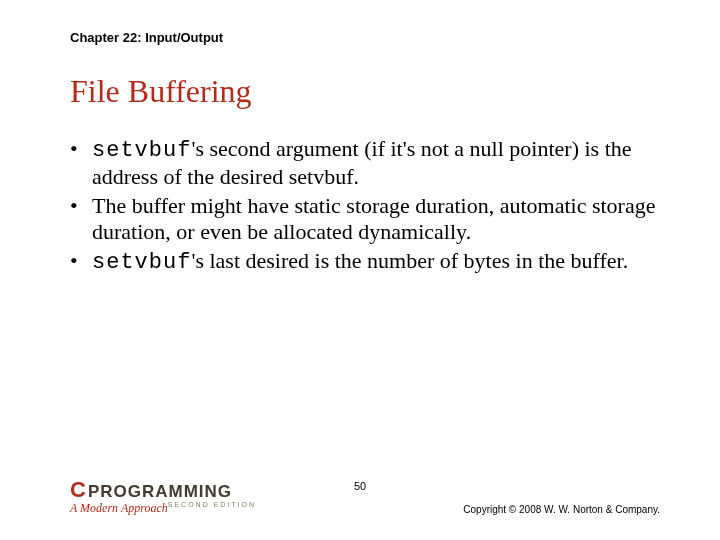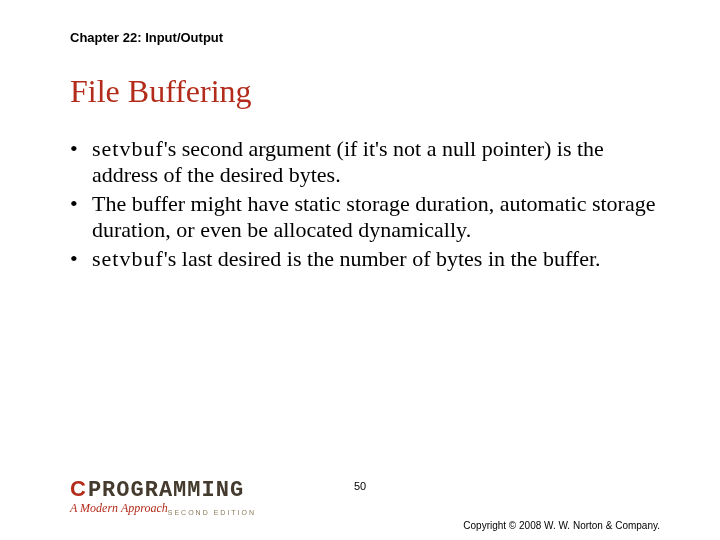--- a/index.html
+++ b/index.html
@@ -41,21 +41,21 @@
     margin-bottom: 2px;
   }
   .bullet-marker {
     width: 22px;
     flex-shrink: 0;
   }
   .bullet-text {
     flex: 1;
   }
   .code {
-    font-family: Liberation Serif, serif;
+    font-family: Liberation Mono, monospace;
     letter-spacing: 1px;
   }
   .footer {
     position: absolute;
     bottom: 24px;
     left: 0;
     width: 100%;
     display: flex;
     align-items: center;
   }
@@ -70,30 +70,30 @@
     gap: 0;
   }
   .logo-c {
     font-family: Arial, Helvetica, sans-serif;
     font-weight: 900;
     font-size: 22px;
     color: #b32b1a;
     letter-spacing: 0;
   }
   .logo-programming {
-    font-family: Liberation Mono, monospace;
+    font-family: Liberation Sans, sans-serif;
     font-weight: 900;
-    font-size: 22px;
+    font-size: 17px;
     color: #443a2e;
     letter-spacing: 1px;
     margin-left: 2px;
   }
   .logo-sub {
     display: flex;
-    align-items: flex-end;
+    align-items: flex-start;
     margin-top: -2px;
   }
   .logo-approach {
     font-family: "Times New Roman", Times, serif;
     font-style: italic;
     font-size: 12px;
     color: #b32b1a;
   }
   .logo-edition {
     font-family: Arial, Helvetica, sans-serif;
@@ -106,42 +106,42 @@
     left: 50%;
     transform: translateX(-50%);
     font-family: Arial, Helvetica, sans-serif;
     font-size: 11px;
     color: #000;
     bottom: 48px;
   }
   .copyright {
     position: absolute;
     right: 60px;
-    bottom: 8px;
+    bottom: 24px;
     font-family: Arial, Helvetica, sans-serif;
     font-size: 10px;
     color: #000;
     line-height: 1.3;
   }
 </style>
 </head>
 <body>
 
 <div class="slide">
 
   <div class="chapter-label">Chapter 22: Input/Output</div>
 
   <h1 class="slide-title">File Buffering</h1>
 
   <div class="content">
 
     <div class="bullet">
       <div class="bullet-marker">•</div>
       <div class="bullet-text">
-        <span class="code">setvbuf</span><span>'s second argument (if it's not a null pointer) is the address of the desired bytes.</span>
+        <span class="code">setvbuf</span><span>'s second argument (if it's not a null pointer) is the address of the desired setvbuf.</span>
       </div>
     </div>
 
     <div class="bullet">
       <div class="bullet-marker">•</div>
       <div class="bullet-text">
         <span>The buffer might have static storage duration, automatic storage duration, or even be allocated dynamically.</span>
       </div>
     </div>
 

